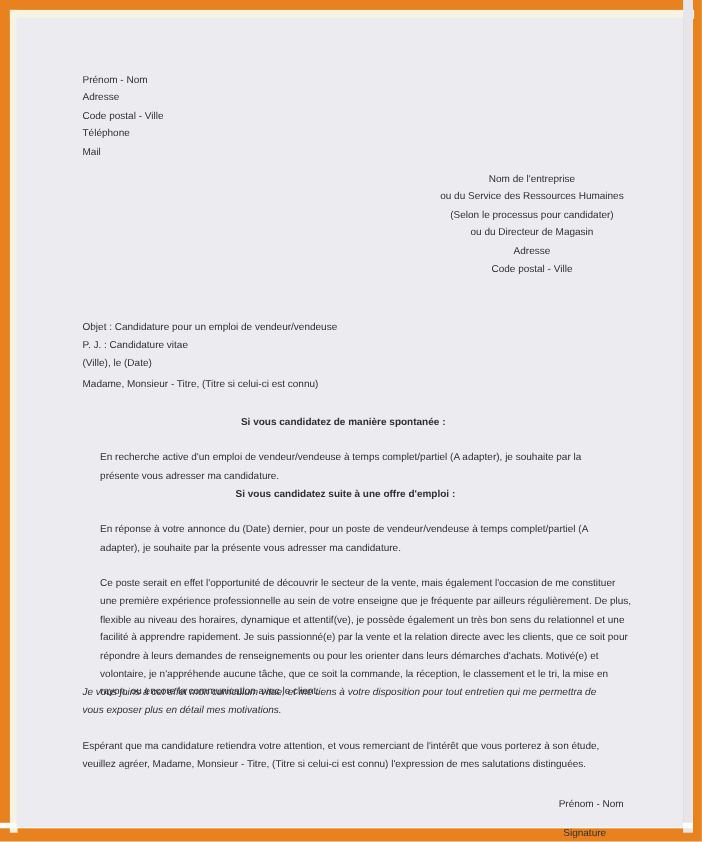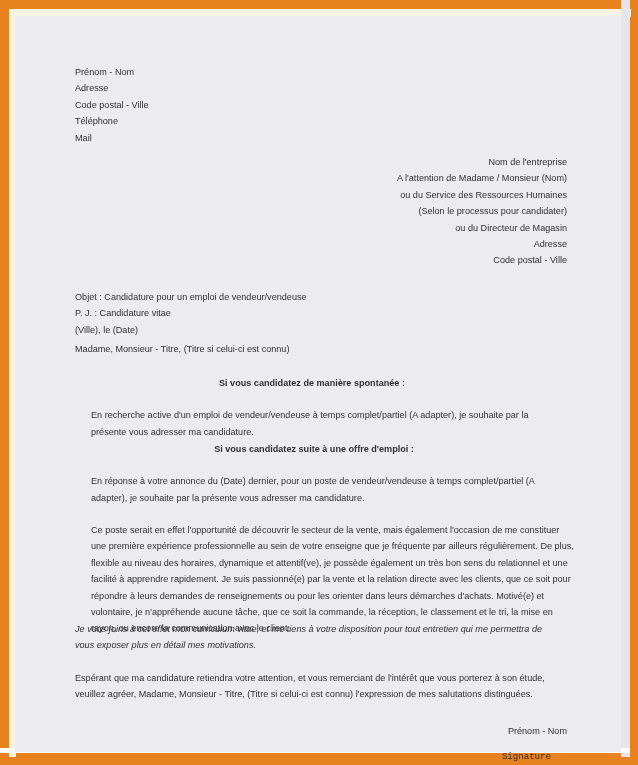--- a/index.html
+++ b/index.html
@@ -85,21 +85,21 @@
     position: absolute;
     left: 0;
     top: 48px;
   }
   .sender div { white-space: nowrap; }
 
   .recipient {
     position: absolute;
     right: 0;
     top: 138px;
-    text-align: right;
+    text-align: center;
     margin-left: 30px;
   }
   .recipient div { white-space: nowrap; }
 
   .subject {
     position: absolute;
     left: 0;
     top: 273px;
   }
   .subject div { white-space: nowrap; }
@@ -156,21 +156,20 @@
     top: 707px;
     text-align: right;
     white-space: nowrap;
   }
   .sign-label {
     position: absolute;
     right: 16px;
     top: 733px;
     text-align: left;
     white-space: nowrap;
-    font-family: Liberation Mono, monospace;
   }
 </style>
 </head>
 <body>
 
 <div id="page-frame">
 
   <div class="cream-top"></div>
   <div class="cream-left"></div>
   <div class="white-right"></div>
@@ -182,21 +181,20 @@
       <div class="sender">
         <div>Prénom - Nom</div>
         <div>Adresse</div>
         <div>Code postal - Ville</div>
         <div>Téléphone</div>
         <div>Mail</div>
       </div>
 
       <div class="recipient">
         <div>Nom de l'entreprise</div>
-        <div>A l'attention de Madame / Monsieur (Nom)</div>
         <div>ou du Service des Ressources Humaines</div>
         <div>(Selon le processus pour candidater)</div>
         <div>ou du Directeur de Magasin</div>
         <div>Adresse</div>
         <div>Code postal - Ville</div>
       </div>
 
       <div class="subject">
         <div>Objet : Candidature pour un emploi de vendeur/vendeuse</div>
         <div>P. J. : Candidature vitae</div>

